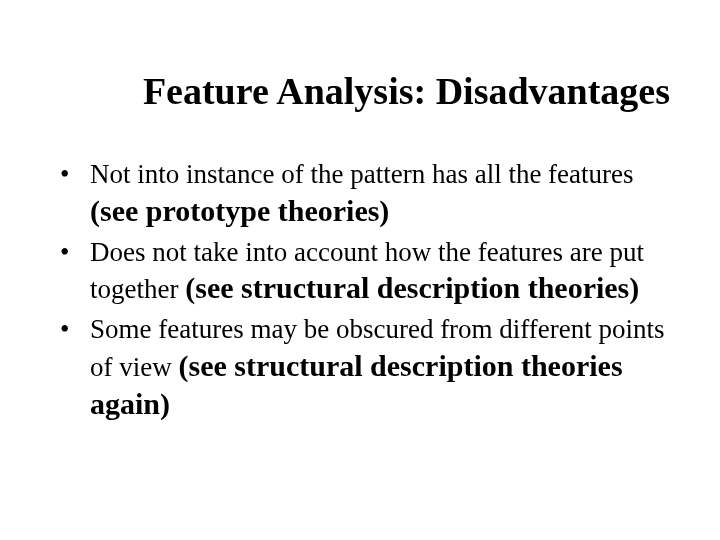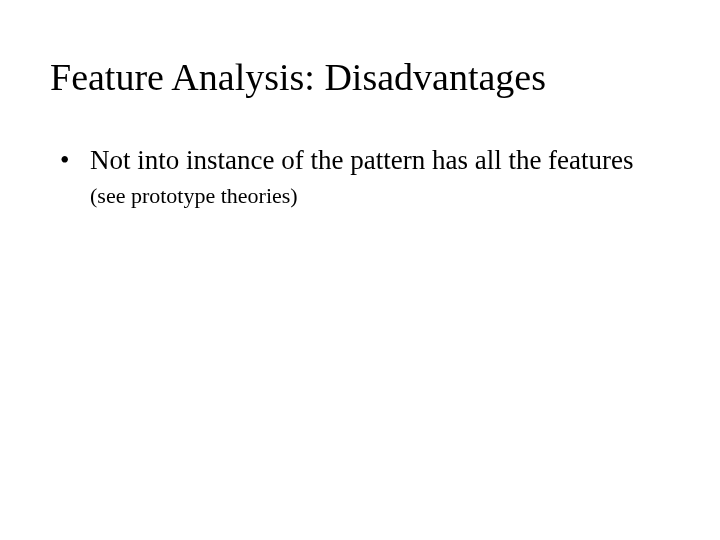--- a/index.html
+++ b/index.html
@@ -10,49 +10,56 @@
     body {
       width: 720px;
       height: 540px;
       background: #ffffff;
       font-family: "Times New Roman", Times, serif;
       color: #000000;
       padding: 40px 50px;
     }
     .title {
       font-size: 38px;
-      text-align: left;
-      font-weight: normal;
+      text-align: right;
+      font-weight: bold;
       margin-bottom: 45px;
-      margin-top: 15px;
+      margin-top: 29px;
     }
     .bullets {
       list-style: none;
       padding-left: 10px;
     }
     .bullets li {
       font-size: 27px;
       line-height: 1.25;
       margin-bottom: 6px;
       padding-left: 30px;
       position: relative;
     }
     .bullets li::before {
       content: "•";
       position: absolute;
       left: 0;
       top: 0;
       font-size: 27px;
     }
     .small {
-      font-size: 22px;
+      font-size: 30px;
+      font-weight: bold;
     }
   </style>
 </head>
 <body>
 
 <h1 class="title">Feature Analysis: Disadvantages</h1>
 
 <ul class="bullets">
   <li>
     <span>Not into instance of the pattern has all the features </span><span class="small">(see prototype theories)</span>
   </li>
+  <li>
+    <span>Does not take into account how the features are put together </span><span class="small">(see structural description theories)</span>
+  </li>
+  <li>
+    <span>Some features may be obscured from different points of view </span><span class="small">(see structural description theories again)</span>
+  </li>
 </ul>
 
 </body></html>

